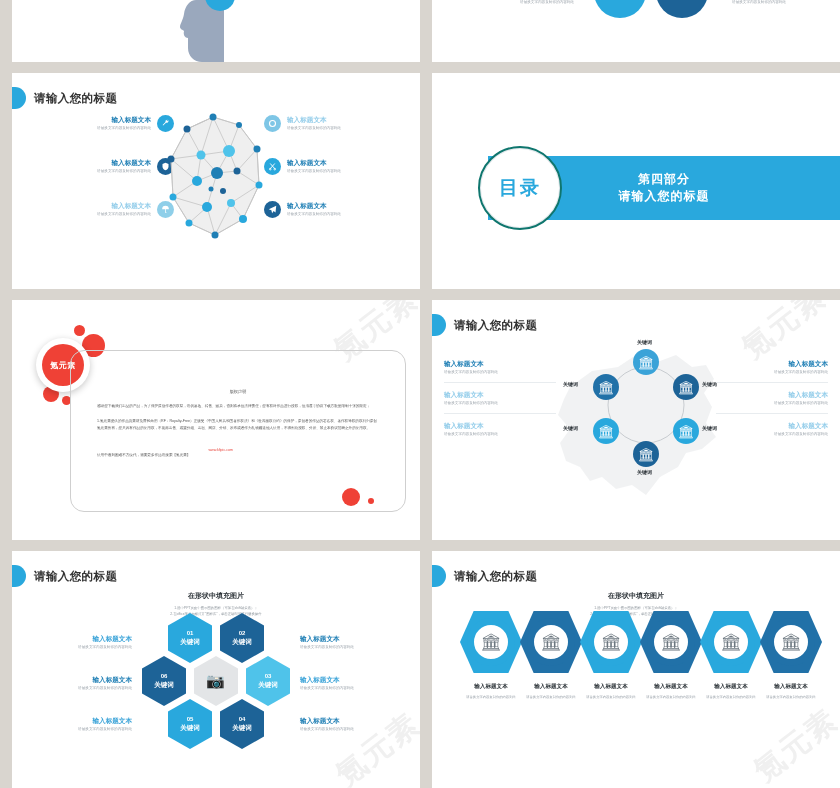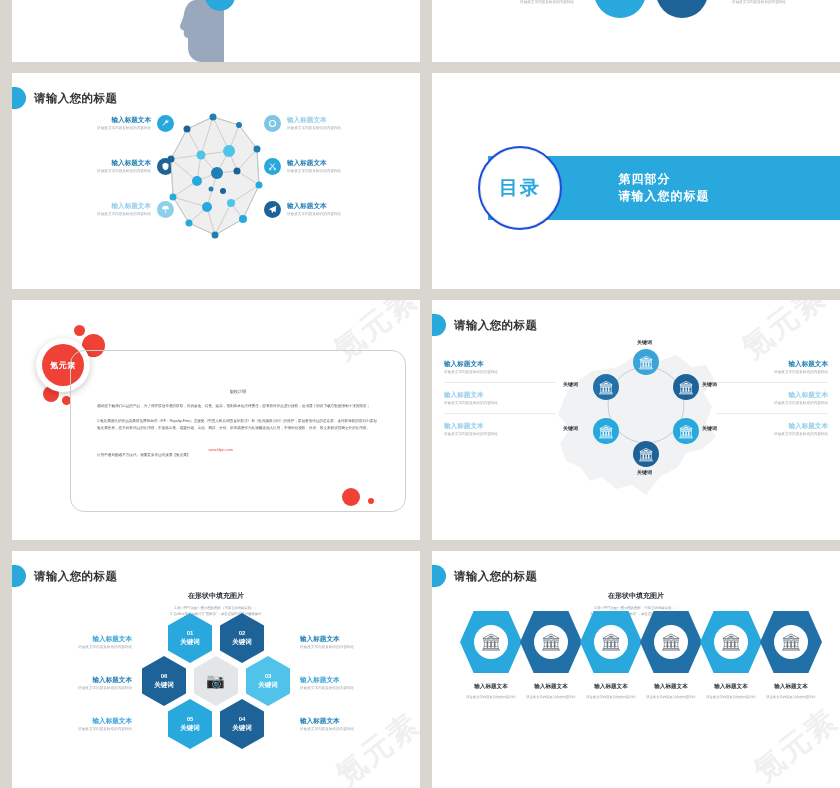--- a/index.html
+++ b/index.html
@@ -70,25 +70,25 @@
     display:flex;align-items:center;justify-content:center;
     color:#fff;font-size:8px;flex:none;
   }
   .net-tx{ flex:1; }
   .net-tx.r{ text-align:right; }
   
   .cat-bar{
     position:absolute; left:56px; right:0; top:83px; height:64px;
     background:#29a8dd; display:flex; align-items:center; justify-content:center;
   }
-  .cat-bar .lines{ color:#fff; font-weight:bold;
+  .cat-bar .lines{ text-align:center; color:#fff; font-weight:bold;
     font-size:12px; line-height:1.45; letter-spacing:1px; }
   .cat-circle{
     position:absolute; left:46px; top:73px; width:84px; height:84px;
-    border-radius:50%; background:#fff; border:2px solid #1d4ed8;
+    border-radius:50%; background:#fff; border:2px solid #0f766e;
     box-shadow:0 0 0 1px #e3e8ec inset;
     display:flex; align-items:center; justify-content:center;
     color:#29a8dd; font-weight:bold; font-size:19px; letter-spacing:2px;
   }
   
   .dis-box{
     position:absolute; left:58px; top:50px; right:14px; bottom:28px;
     border:1px solid #cfcfcf; border-radius:14px;
   }
   .dis-title{ text-align:center; font-size:4.2px; color:#555; margin-top:38px;}

